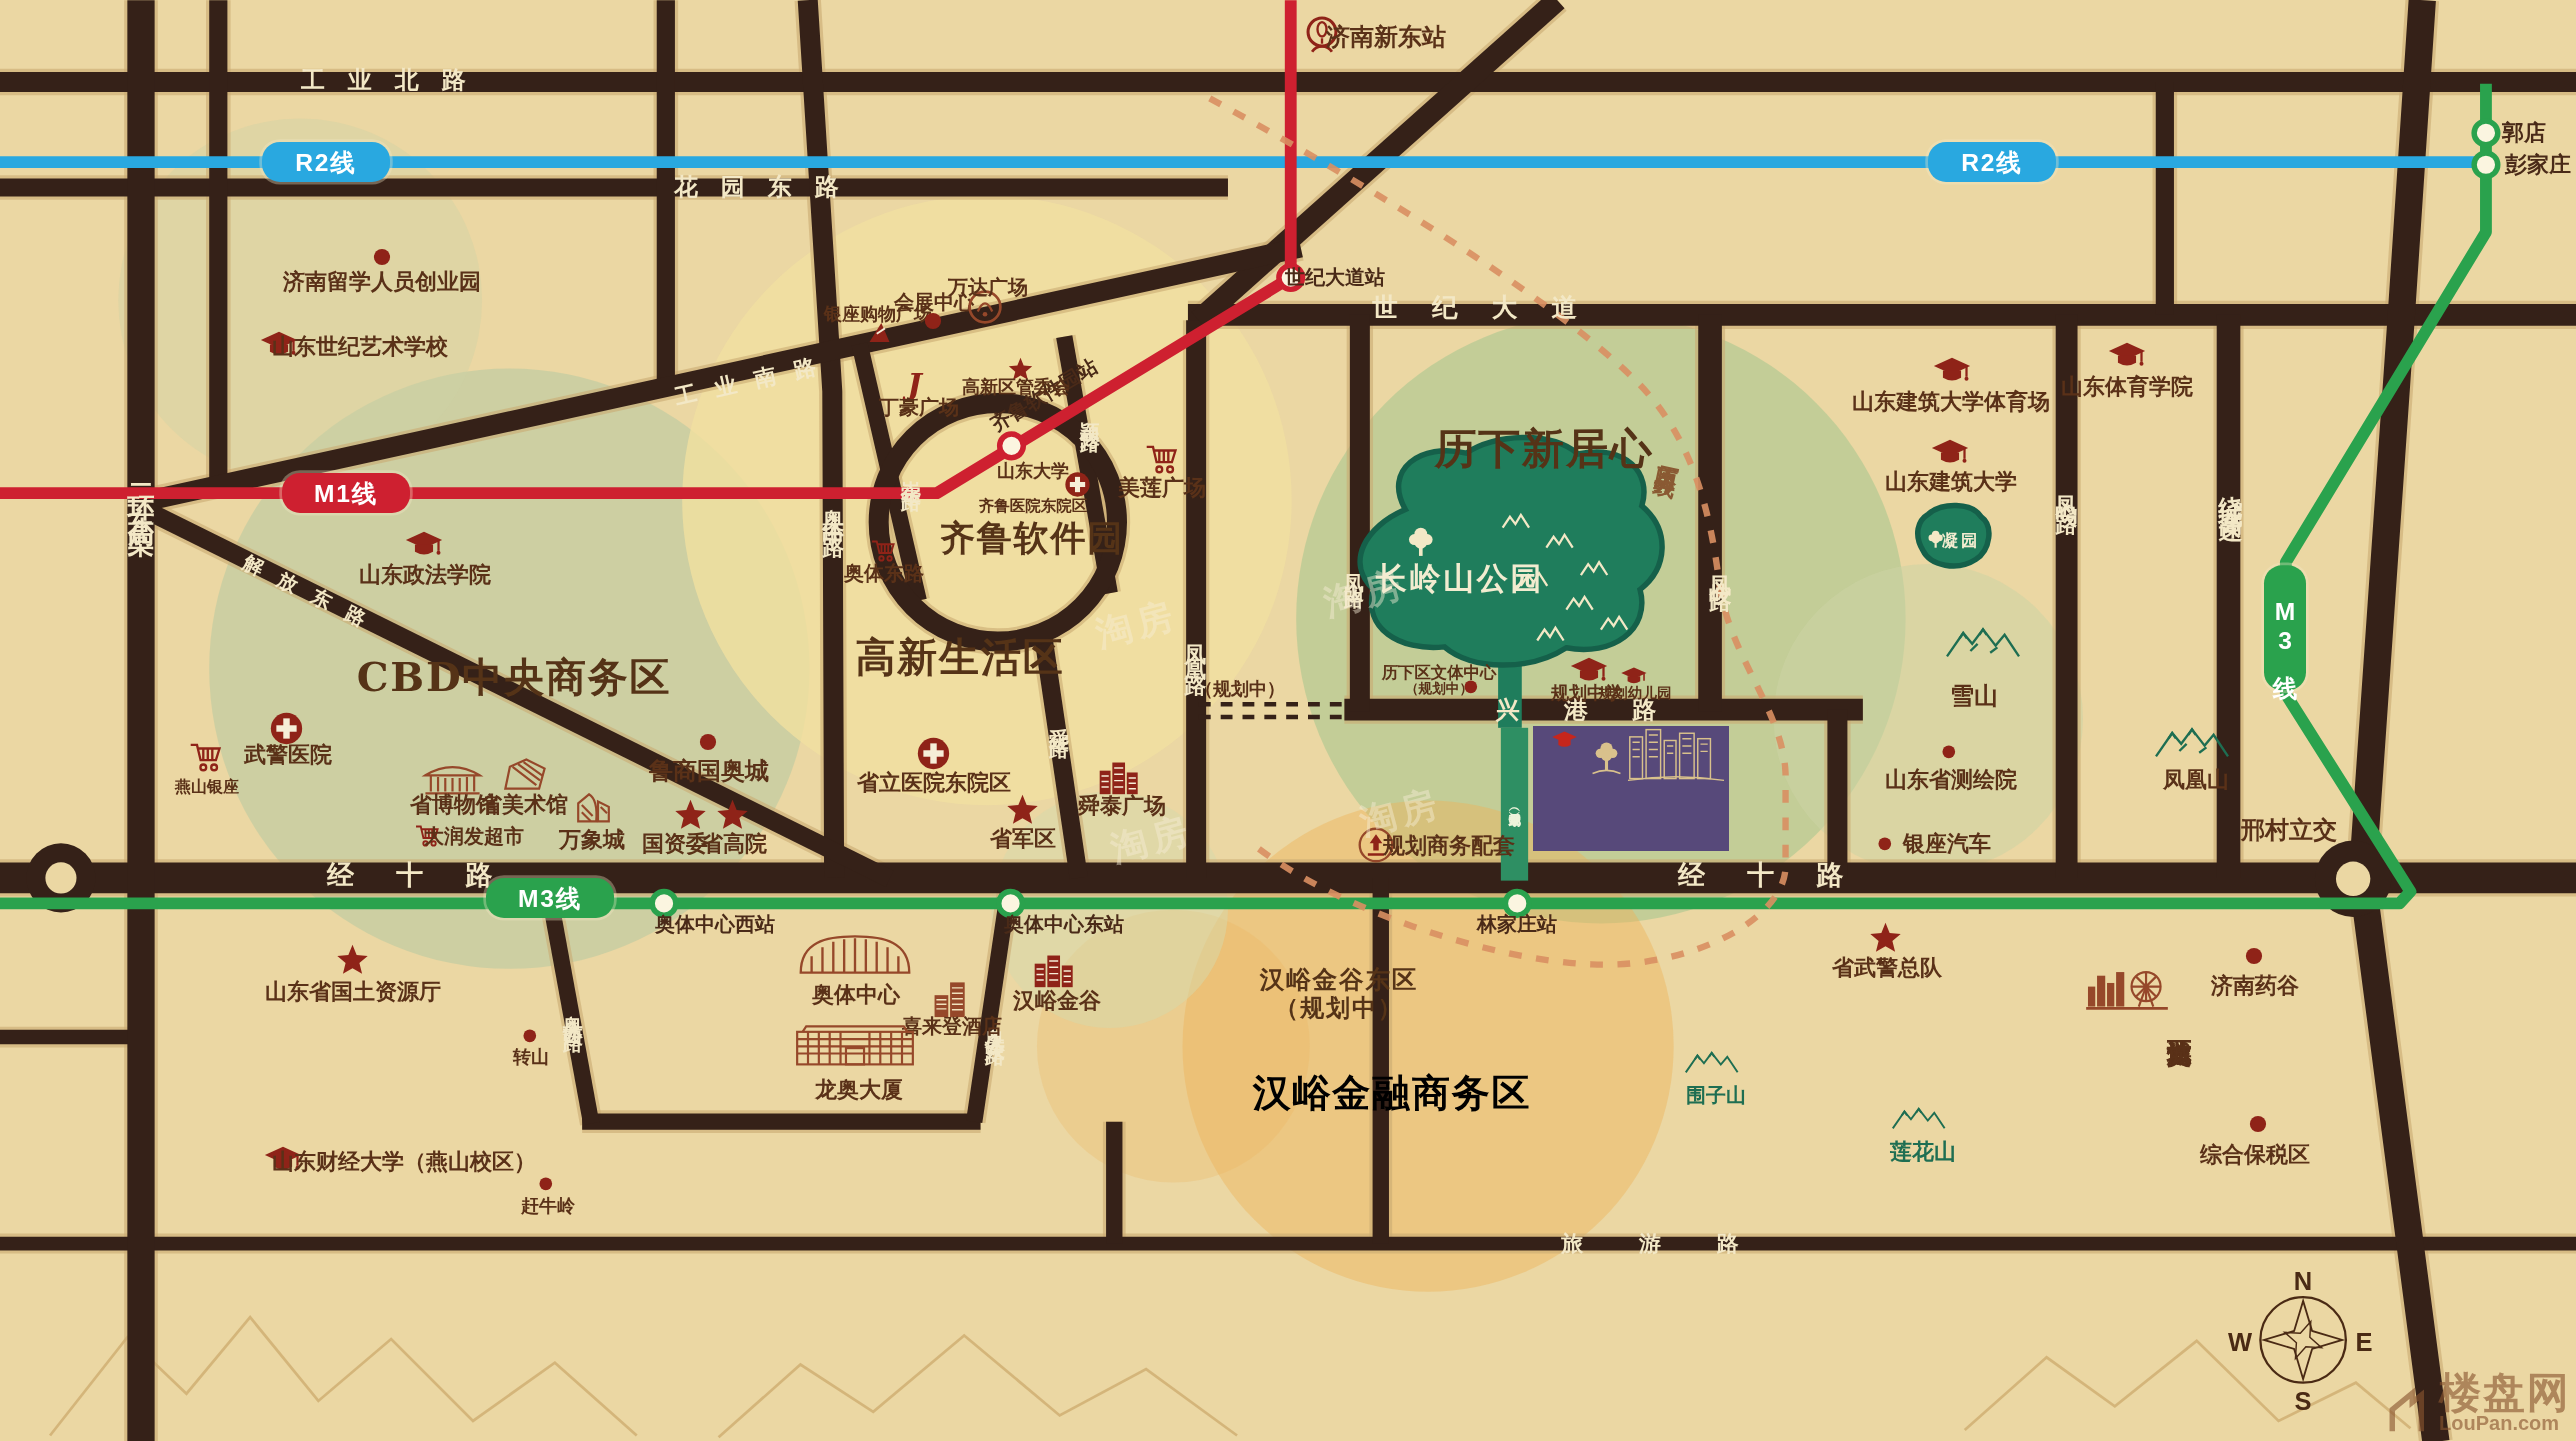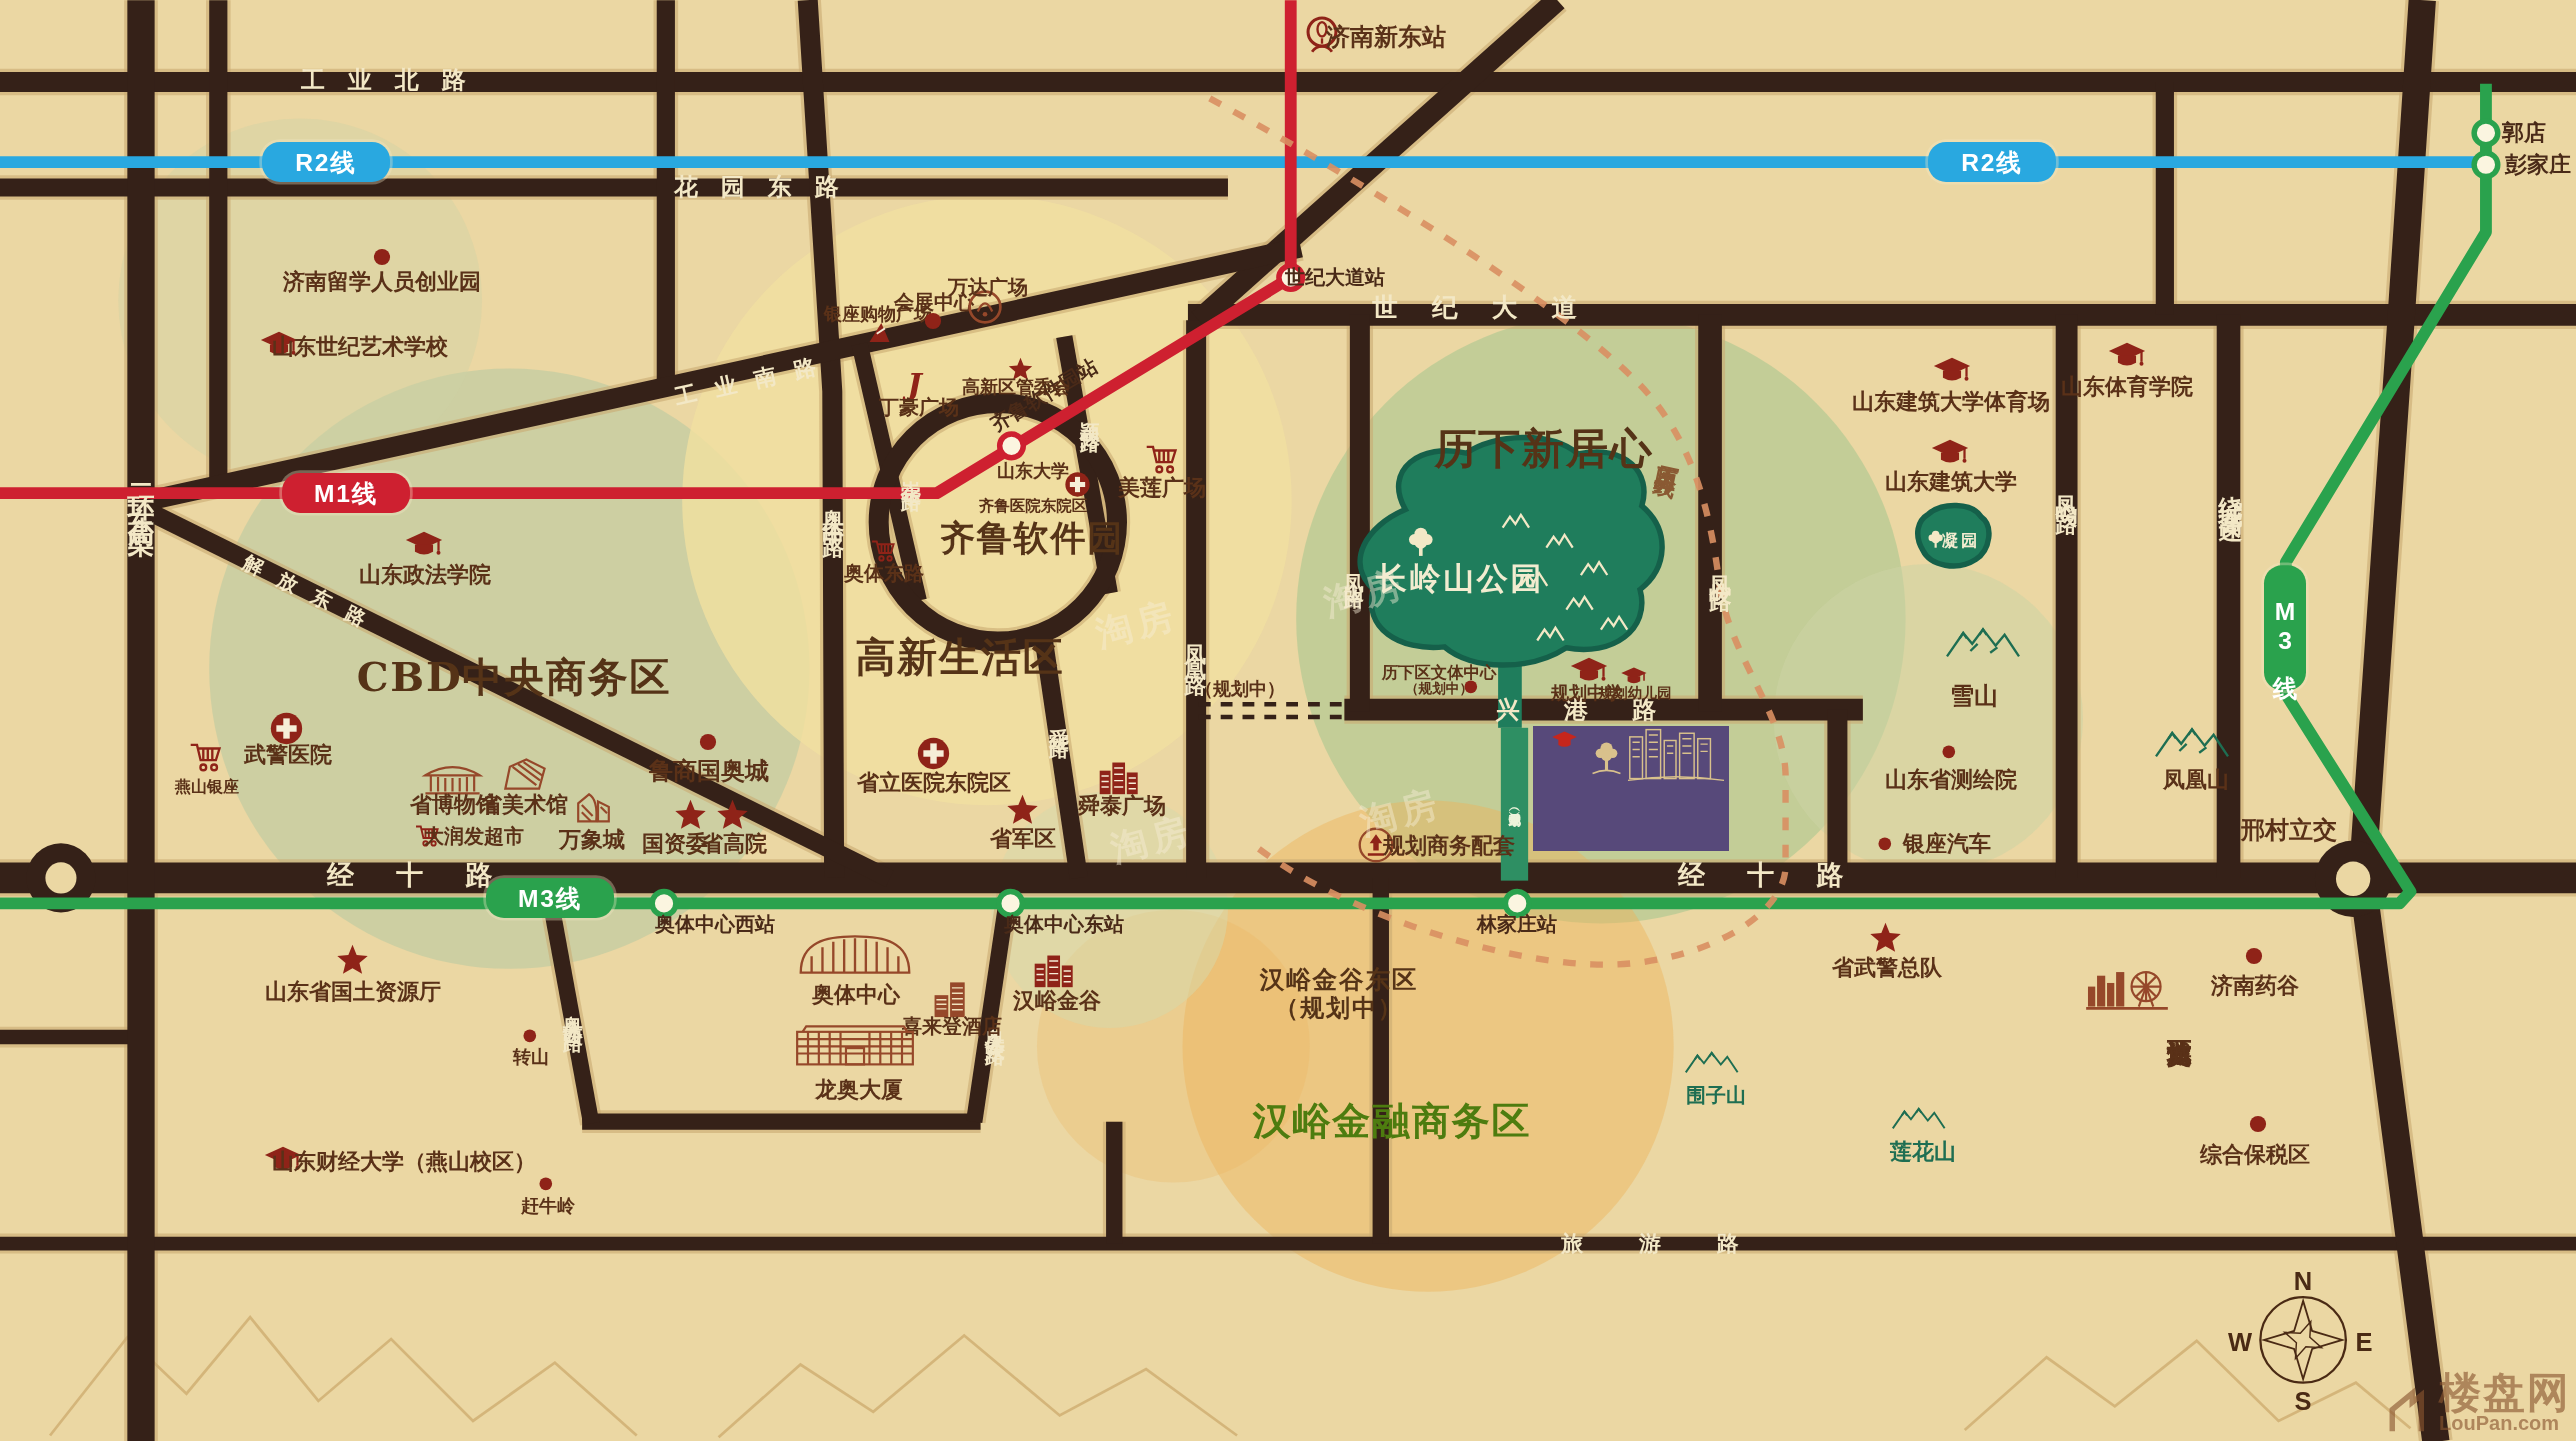--- a/index.html
+++ b/index.html
@@ -160,21 +160,21 @@
       <div class="lbl" style="left: 1044px; top: 395px; font-size: 20px; color: rgb(74, 42, 24); transform: translate(-50%, -50%) rotate(-31deg);">齐鲁软件园站</div>
       <div class="lbl" style="left: 715px; top: 924px; font-size: 20px; color: rgb(74, 42, 24); transform: translate(-50%, -50%) rotate(0deg);">奥体中心西站</div>
       <div class="lbl" style="left: 1064px; top: 924px; font-size: 20px; color: rgb(74, 42, 24); transform: translate(-50%, -50%) rotate(0deg);">奥体中心东站</div>
       <div class="lbl" style="left: 1517px; top: 924px; font-size: 20px; color: rgb(74, 42, 24); transform: translate(-50%, -50%) rotate(0deg);">林家庄站</div>
       <div class="lbl" style="left: 2524px; top: 133px; font-size: 22px; color: rgb(74, 42, 24); transform: translate(-50%, -50%) rotate(0deg); text-align: right;">郭店</div>
       <div class="lbl" style="left: 2538px; top: 165px; font-size: 22px; color: rgb(74, 42, 24); transform: translate(-50%, -50%) rotate(0deg);">彭家庄</div>
       <div class="lbl zone-lbl" style="left: 514px; top: 677px; font-size: 40px; color: rgb(85, 51, 23); transform: translate(-50%, -50%) rotate(0deg); letter-spacing: 1.8px;">CBD中央商务区</div>
       <div class="lbl zone-lbl" style="left: 960px; top: 657px; font-size: 40px; color: rgb(85, 51, 23); transform: translate(-50%, -50%) rotate(0deg); letter-spacing: 1.8px;">高新生活区</div>
       <div class="lbl zone-lbl" style="left: 1032px; top: 538px; font-size: 35px; color: rgb(85, 51, 23); transform: translate(-50%, -50%) rotate(0deg); letter-spacing: 1.8px;">齐鲁软件园</div>
       <div class="lbl zone-lbl" style="left: 1544px; top: 449px; font-size: 42px; color: rgb(85, 51, 23); transform: translate(-50%, -50%) rotate(0deg); letter-spacing: 1.8px;">历下新居心</div>
-      <div class="lbl zone-lbl" style="left: 1392px; top: 1093px; font-size: 38px; color: #4d7c0f; transform: translate(-50%, -50%) rotate(0deg); letter-spacing: 1.8px; margin-top: 28px;">汉峪金融商务区</div>
+      <div class="lbl zone-lbl" style="left: 1392px; top: 1093px; font-size: 38px; color: #000000; transform: translate(-50%, -50%) rotate(0deg); letter-spacing: 1.8px;">汉峪金融商务区</div>
       <div class="lbl " style="left: 1339px; top: 980px; font-size: 24.6px; color: rgb(85, 51, 23); transform: translate(-50%, -50%) rotate(0deg); letter-spacing: 1.8px;">汉峪金谷东区</div>
       <div class="lbl " style="left: 1339px; top: 1008px; font-size: 24px; color: rgb(85, 51, 23); transform: translate(-50%, -50%) rotate(0deg); letter-spacing: 1.8px;">（规划中）</div>
       <div class="lbl zone-lbl vtext" style="left: 1672px; top: 455px; font-size: 22px; color: rgb(138, 90, 51); transform: translate(-50%, -50%) rotate(12deg); letter-spacing: 1.8px;">历下区分界线</div>
       <div class="lbl road-lbl" style="left: 387px; top: 80px; font-size: 24px; letter-spacing: 7.3px; transform: translate(-50%, -50%) rotate(0deg);">工 业 北 路</div>
       <div class="lbl road-lbl" style="left: 760px; top: 187px; font-size: 24px; letter-spacing: 7.3px; transform: translate(-50%, -50%) rotate(0deg);">花 园 东 路</div>
       <div class="lbl road-lbl" style="left: 1481px; top: 307px; font-size: 25.5px; letter-spacing: 12.7px; transform: translate(-50%, -50%) rotate(0deg);">世 纪 大 道</div>
       <div class="lbl road-lbl" style="left: 418px; top: 875px; font-size: 27px; letter-spacing: 16.4px; transform: translate(-50%, -50%) rotate(0deg);">经 十 路</div>
       <div class="lbl road-lbl" style="left: 1769px; top: 875px; font-size: 27px; letter-spacing: 16.4px; transform: translate(-50%, -50%) rotate(0deg);">经 十 路</div>
       <div class="lbl road-lbl" style="left: 1662px; top: 1243px; font-size: 22px; letter-spacing: 24px; transform: translate(-50%, -50%) rotate(0deg);">旅 游 路</div>
       <div class="lbl road-lbl" style="left: 1585px; top: 710px; font-size: 24px; letter-spacing: 18px; transform: translate(-50%, -50%) rotate(0deg);">兴 港 路</div>

